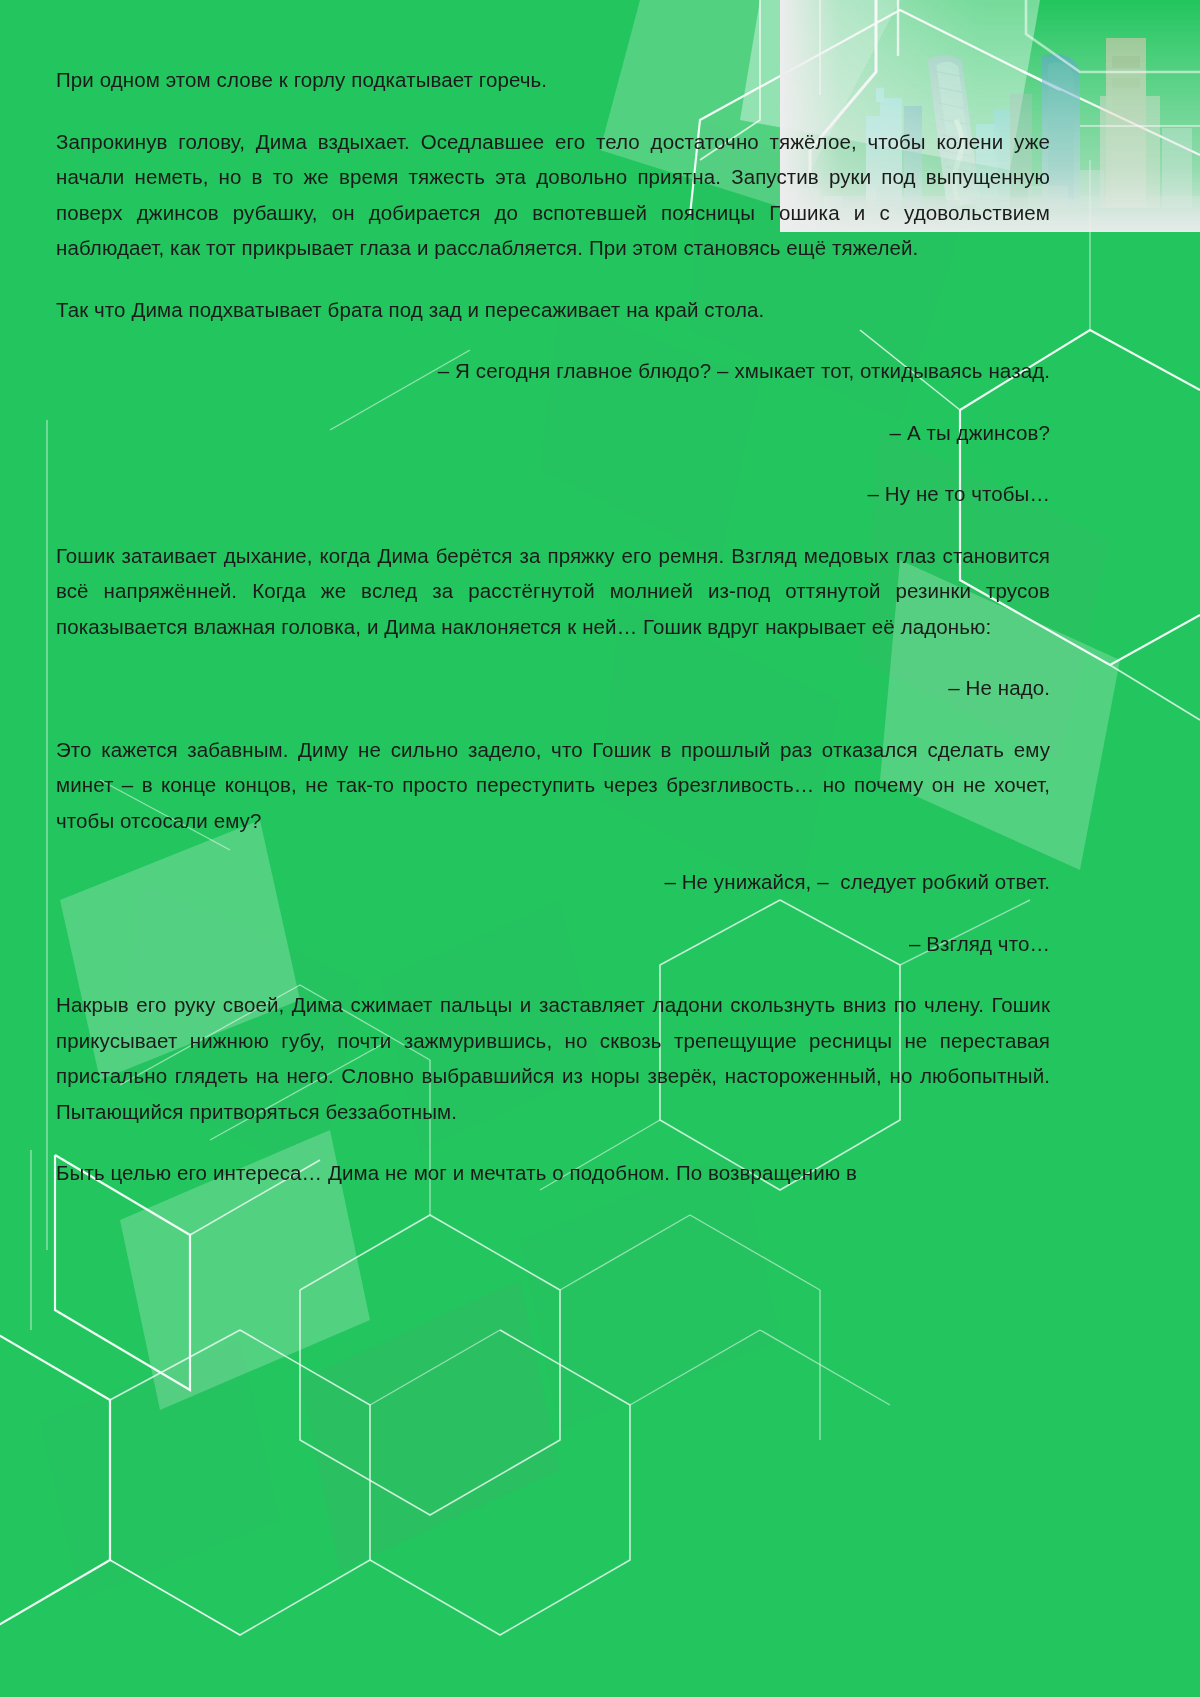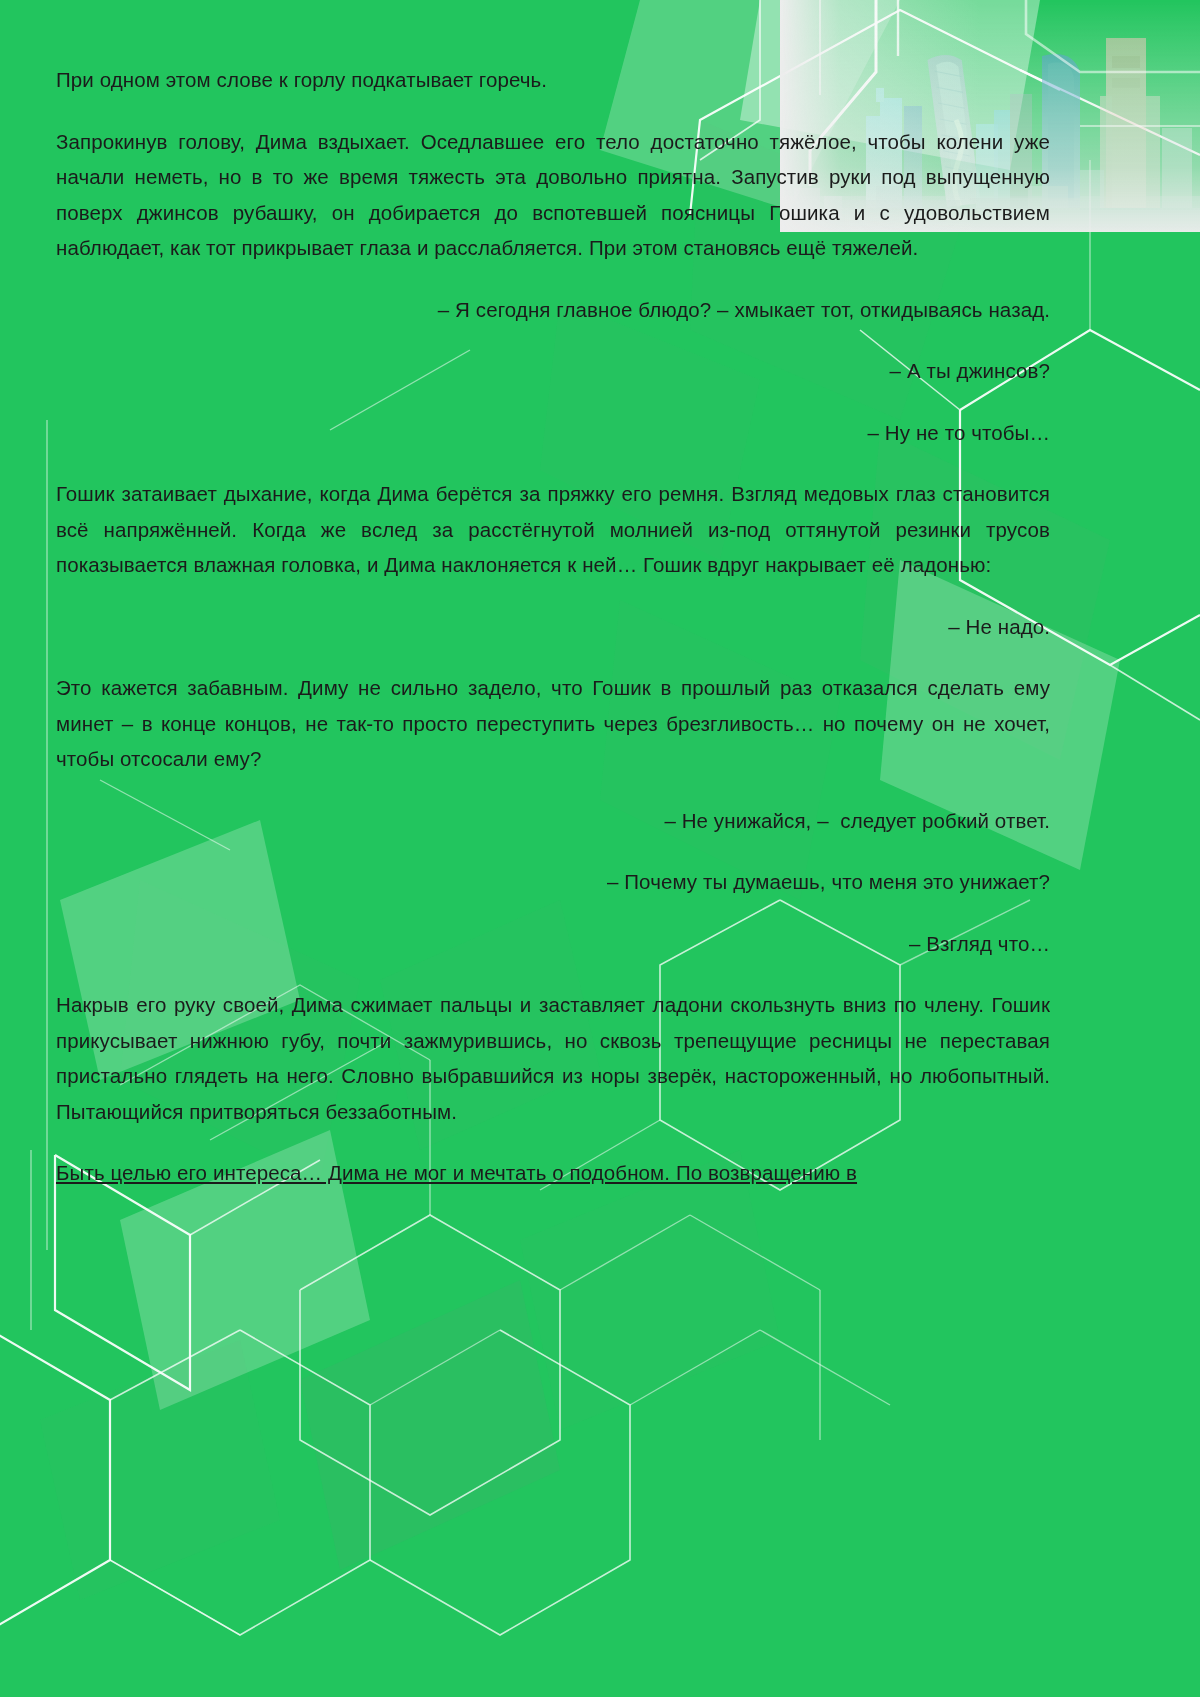--- a/index.html
+++ b/index.html
@@ -74,21 +74,21 @@
   p.para {
     margin: 0 0 26px 0;
     font-size: 20.5px;
     line-height: 35.5px;
     color: #1b1b1b;
     text-align: justify;
     text-justify: inter-word;
     letter-spacing: .1px;
     white-space: pre-wrap;
   }
-  p.para:last-child { margin-bottom: 0; text-decoration: underline; }
+  p.para:last-child { margin-bottom: 0; }
   p.dialogue {
     text-align: right;
   }
 </style>
 </head>
 <body>
 
 <div class="page">
 
   <div class="bg-layer">
@@ -243,27 +243,27 @@
 
       <rect x="0" y="0" width="420" height="232" fill="url(#gFadeDown)"></rect>
       <rect x="0" y="0" width="200" height="232" fill="url(#gFadeLeft)"></rect>
     </svg>
   </div>
 
   <div class="content">
 
     <p class="para">При одном этом слове к горлу подкатывает горечь.</p>
     <p class="para">Запрокинув голову, Дима вздыхает. Оседлавшее его тело достаточно тяжёлое, чтобы колени уже начали неметь, но в то же время тяжесть эта довольно приятна. Запустив руки под выпущенную поверх джинсов рубашку, он добирается до вспотевшей поясницы Гошика и с удовольствием наблюдает, как тот прикрывает глаза и расслабляется. При этом становясь ещё тяжелей.</p>
+    <p class="para">Так что Дима подхватывает брата под зад и пересаживает на край стола.</p>
     <p class="para dialogue">– Я сегодня главное блюдо? – хмыкает тот, откидываясь назад.</p>
     <p class="para dialogue">– А ты джинсов?</p>
     <p class="para dialogue">– Ну не то чтобы…</p>
     <p class="para">Гошик затаивает дыхание, когда Дима берётся за пряжку его ремня. Взгляд медовых глаз становится всё напряжённей. Когда же вслед за расстёгнутой молнией из-под оттянутой резинки трусов показывается влажная головка, и Дима наклоняется к ней… Гошик вдруг накрывает её ладонью:</p>
     <p class="para dialogue">– Не надо.</p>
     <p class="para">Это кажется забавным. Диму не сильно задело, что Гошик в прошлый раз отказался сделать ему минет – в конце концов, не так-то просто переступить через брезгливость… но почему он не хочет, чтобы отсосали ему?</p>
     <p class="para dialogue">– Не унижайся, –  следует робкий ответ.</p>
-    <p class="para dialogue">– Почему ты думаешь, что меня это унижает?</p>
     <p class="para dialogue">– Взгляд что…</p>
     <p class="para">Накрыв его руку своей, Дима сжимает пальцы и заставляет ладони скользнуть вниз по члену. Гошик прикусывает нижнюю губу, почти зажмурившись, но сквозь трепещущие ресницы не переставая пристально глядеть на него. Словно выбравшийся из норы зверёк, настороженный, но любопытный. Пытающийся притворяться беззаботным.</p>
     <p class="para">Быть целью его интереса… Дима не мог и мечтать о подобном. По возвращению в</p>
 
   </div>
 
 </div>
 
 </body></html>

